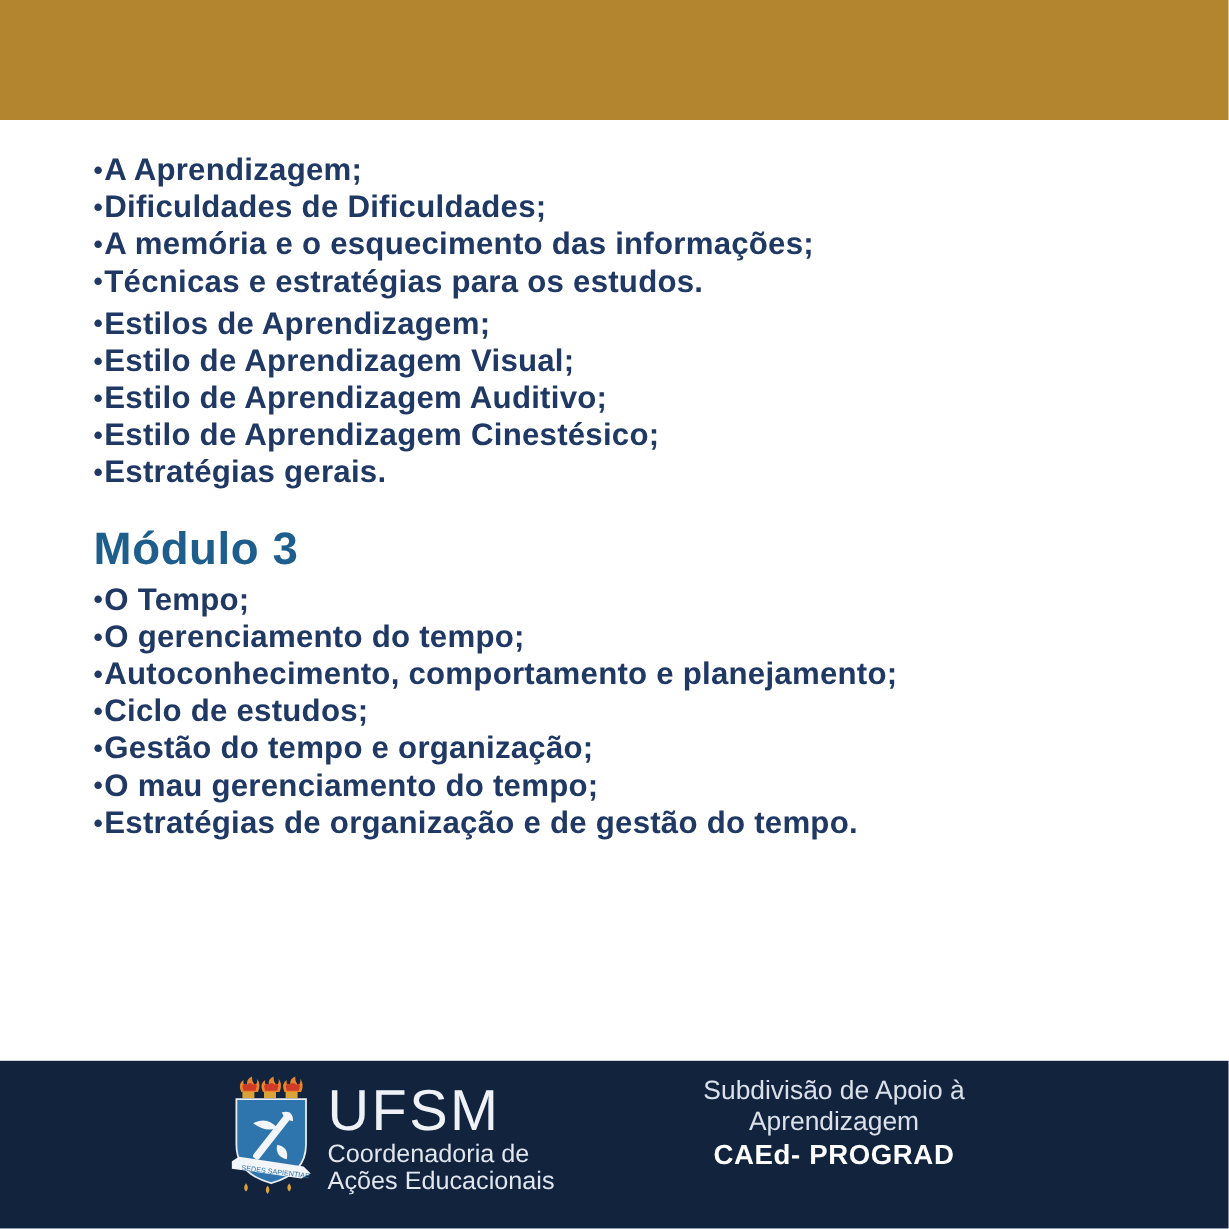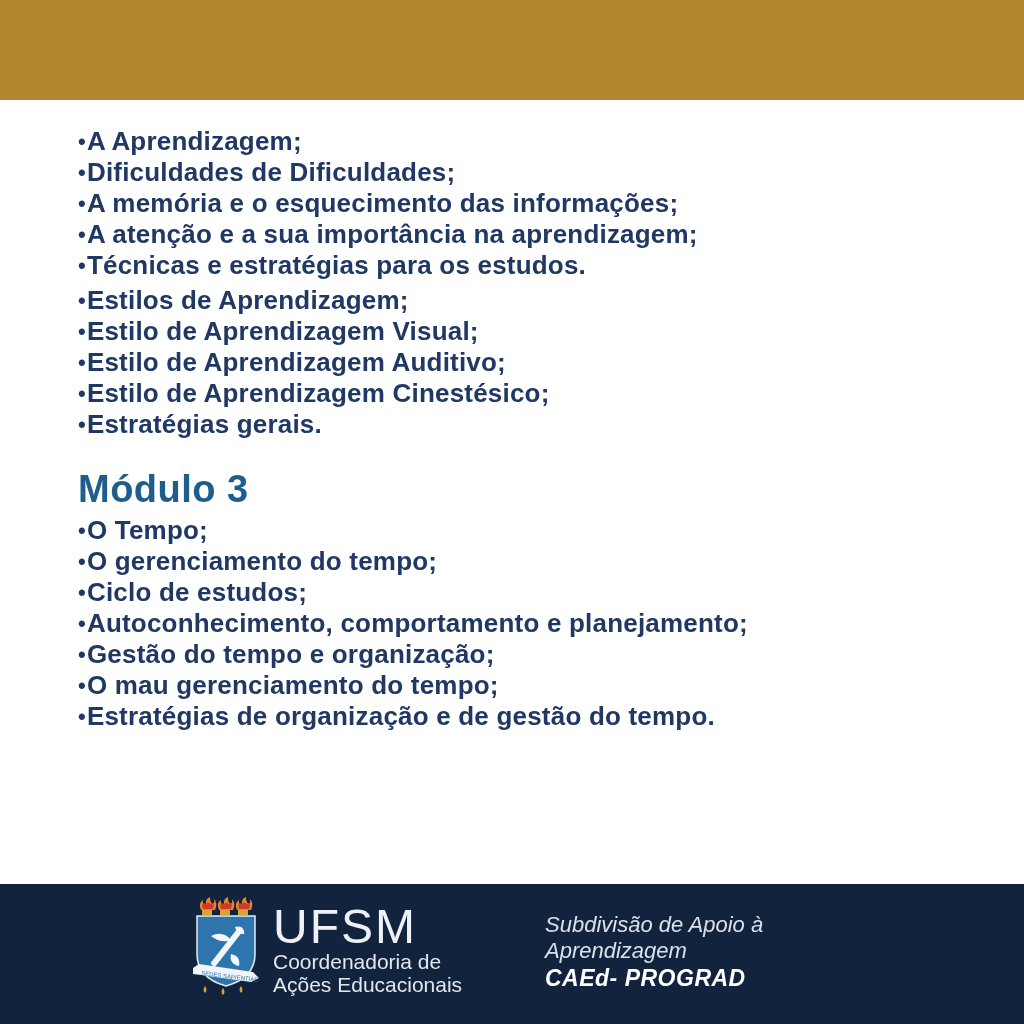--- a/index.html
+++ b/index.html
@@ -90,24 +90,24 @@
   }
   .logo-org {
     font-size: 21px;
     line-height: 23px;
     font-weight: 400;
     color: #e2e7ef;
   }
   .footer-right {
     position: absolute;
     left: 545px;
-    top: 28px;
+    top: 12px;
     width: 300px;
+    text-align: center;
     color: #dbe1ea;
-    font-style: italic;
   }
   .footer-right .line {
     font-size: 22px;
     line-height: 26px;
     font-weight: 400;
   }
   .footer-right .line-bold {
     font-size: 23px;
     line-height: 28px;
     font-weight: bold;
@@ -121,38 +121,37 @@
 <div class="page">
 
   <div class="top-bar"></div>
 
   <div class="content">
 
     <ul class="module-list gap-big">
       <li><span class="bullet">•</span><span>A Aprendizagem;</span></li>
       <li><span class="bullet">•</span><span>Dificuldades de Dificuldades;</span></li>
       <li><span class="bullet">•</span><span>A memória e o esquecimento das informações;</span></li>
-      <li><span class="bullet">•</span><span>A atenção e a sua importância na aprendizagem;</span></li>
       <li><span class="bullet">•</span><span>Técnicas e estratégias para os estudos.</span></li>
     </ul>
 
     <ul class="module-list gap-small">
       <li><span class="bullet">•</span><span>Estilos de Aprendizagem;</span></li>
       <li><span class="bullet">•</span><span>Estilo de Aprendizagem Visual;</span></li>
       <li><span class="bullet">•</span><span>Estilo de Aprendizagem Auditivo;</span></li>
       <li><span class="bullet">•</span><span>Estilo de Aprendizagem Cinestésico;</span></li>
       <li><span class="bullet">•</span><span>Estratégias gerais.</span></li>
     </ul>
 
     <h1 class="module-title later">Módulo 3</h1>
     <ul class="module-list gap-small">
       <li><span class="bullet">•</span><span>O Tempo;</span></li>
       <li><span class="bullet">•</span><span>O gerenciamento do tempo;</span></li>
+      <li><span class="bullet">•</span><span>Autoconhecimento, comportamento e planejamento;</span></li>
       <li><span class="bullet">•</span><span>Ciclo de estudos;</span></li>
-      <li><span class="bullet">•</span><span>Autoconhecimento, comportamento e planejamento;</span></li>
       <li><span class="bullet">•</span><span>Gestão do tempo e organização;</span></li>
       <li><span class="bullet">•</span><span>O mau gerenciamento do tempo;</span></li>
       <li><span class="bullet">•</span><span>Estratégias de organização e de gestão do tempo.</span></li>
     </ul>
 
   </div>
 
   <div class="footer">
     <div class="footer-inner">
 

